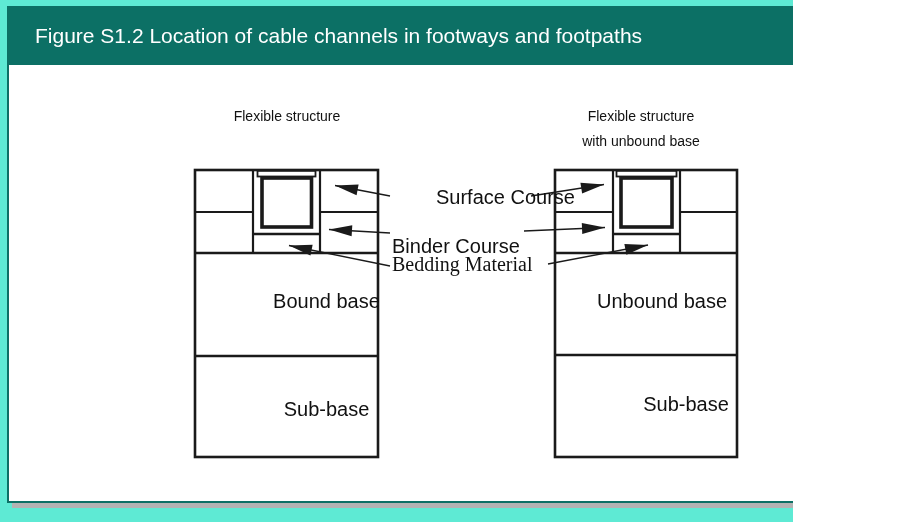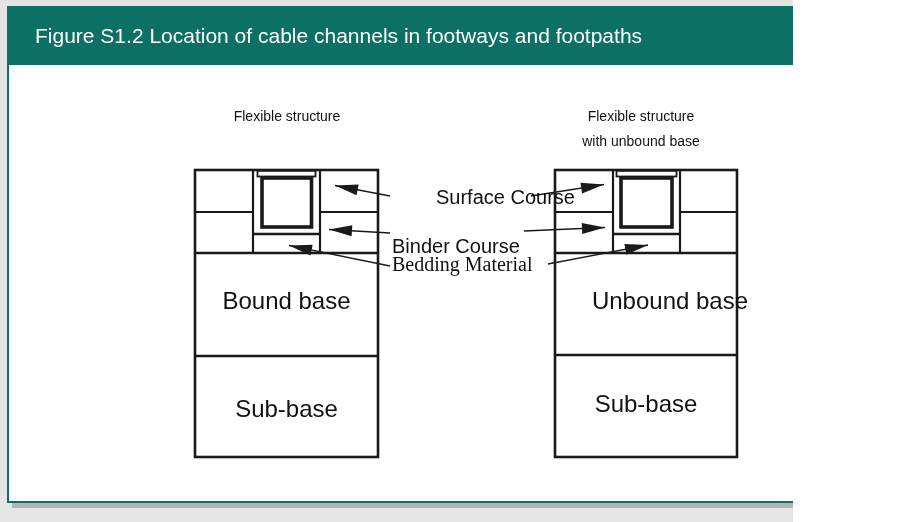--- a/index.html
+++ b/index.html
@@ -5,21 +5,21 @@
   html, body {
     margin: 0;
     padding: 0;
     background: #ffffff;
     font-family: "Liberation Sans", "DejaVu Sans", sans-serif;
   }
   .canvas {
     position: relative;
     width: 793px;
     height: 522px;
-    background: #e5e5e5;
+    background: #5eead4;
     overflow: hidden;
   }
   .figure-frame {
     position: absolute;
     left: 7px;
     top: 6px;
     width: 885px;
     height: 497px;
     border: 2px solid #0C7065;
     box-sizing: border-box;
@@ -59,23 +59,24 @@
   .diagram-title {
     position: absolute;
     color: #111111;
     font-size: 14px;
     line-height: 25px;
     text-align: center;
   }
   .layer-label {
     position: absolute;
     color: #111111;
-    font-size: 24px;
+    font-size: 20px;
     line-height: 20px;
     text-align: center;
+    padding-left: 40px;
   }
 </style>
 </head>
 <body>
 
 <div class="canvas">
 
   <div class="figure-frame"></div>
 
   <div class="figure-header">
@@ -132,16 +133,16 @@
     <div>Flexible structure</div>
     <div>with unbound base</div>
   </div>
 
   <div class="txt" style="left:392px; top:187px;margin-left:44px;">Surface Course</div>
   <div class="txt" style="left:392px; top:221px;margin-top:15px;">Binder Course</div>
   <div class="txt" style="left:392px; top:254px;font-family:Liberation Serif, serif;">Bedding Material</div>
 
   <div class="layer-label" style="left:195px; top:291px; width:183px;">Bound base</div>
   <div class="layer-label" style="left:195px; top:399px; width:183px;">Sub-base</div>
-  <div class="layer-label" style="left:531px; top:291px; width:182px;margin-left:48px;">Unbound base</div>
+  <div class="layer-label" style="left:531px; top:291px; width:182px;">Unbound base</div>
   <div class="layer-label" style="left:555px; top:394px; width:182px;">Sub-base</div>
 
 </div>
 
 </body></html>

